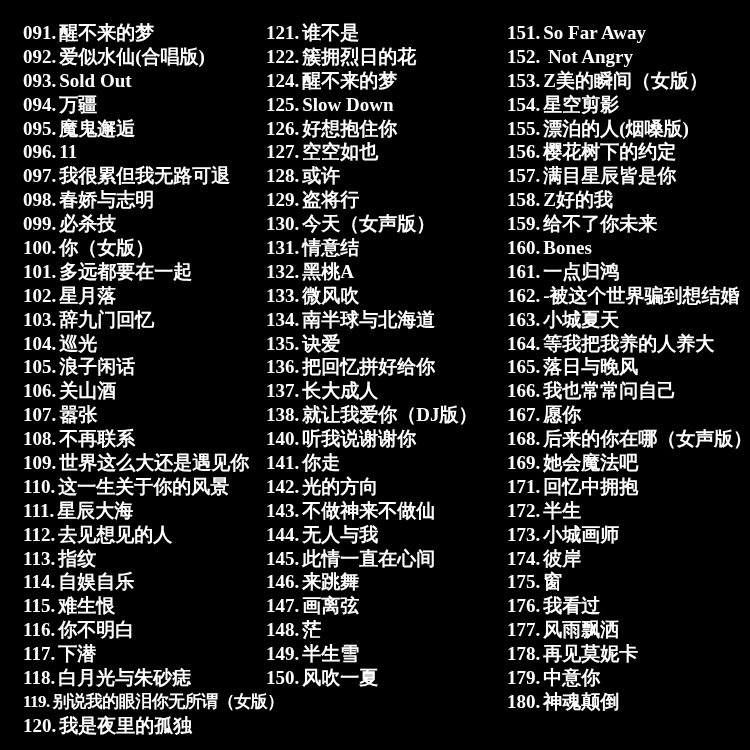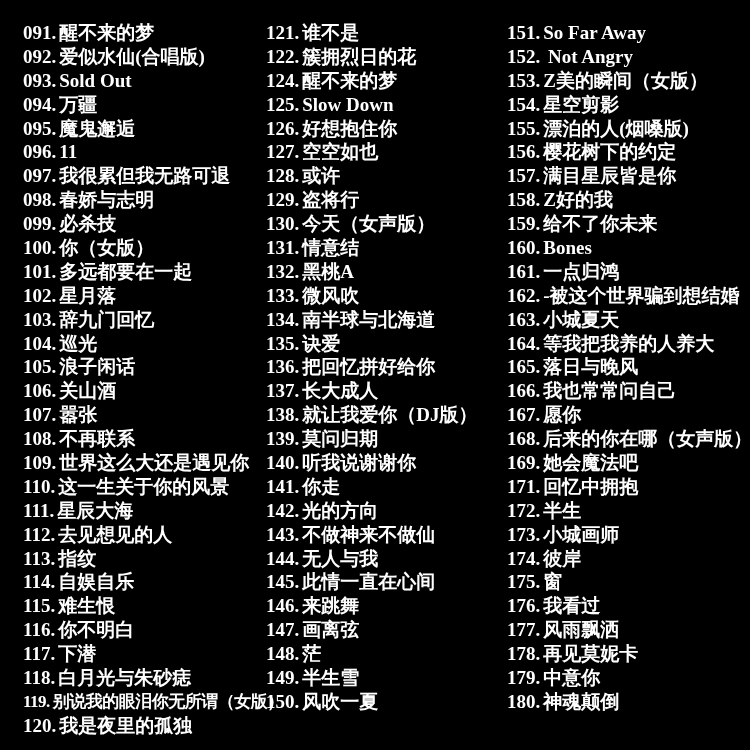--- a/index.html
+++ b/index.html
@@ -235,24 +235,20 @@
       </div>
       <div class="song-row">
         <span class="song-num">137.</span>
         <span class="song-title">长大成人</span>
       </div>
       <div class="song-row">
         <span class="song-num">138.</span>
         <span class="song-title">就让我爱你（DJ版）</span>
       </div>
       <div class="song-row">
-        <span class="song-num">139.</span>
-        <span class="song-title">莫问归期</span>
-      </div>
-      <div class="song-row">
         <span class="song-num">140.</span>
         <span class="song-title">听我说谢谢你</span>
       </div>
       <div class="song-row">
         <span class="song-num">141.</span>
         <span class="song-title">你走</span>
       </div>
       <div class="song-row">
         <span class="song-num">142.</span>
         <span class="song-title">光的方向</span>

